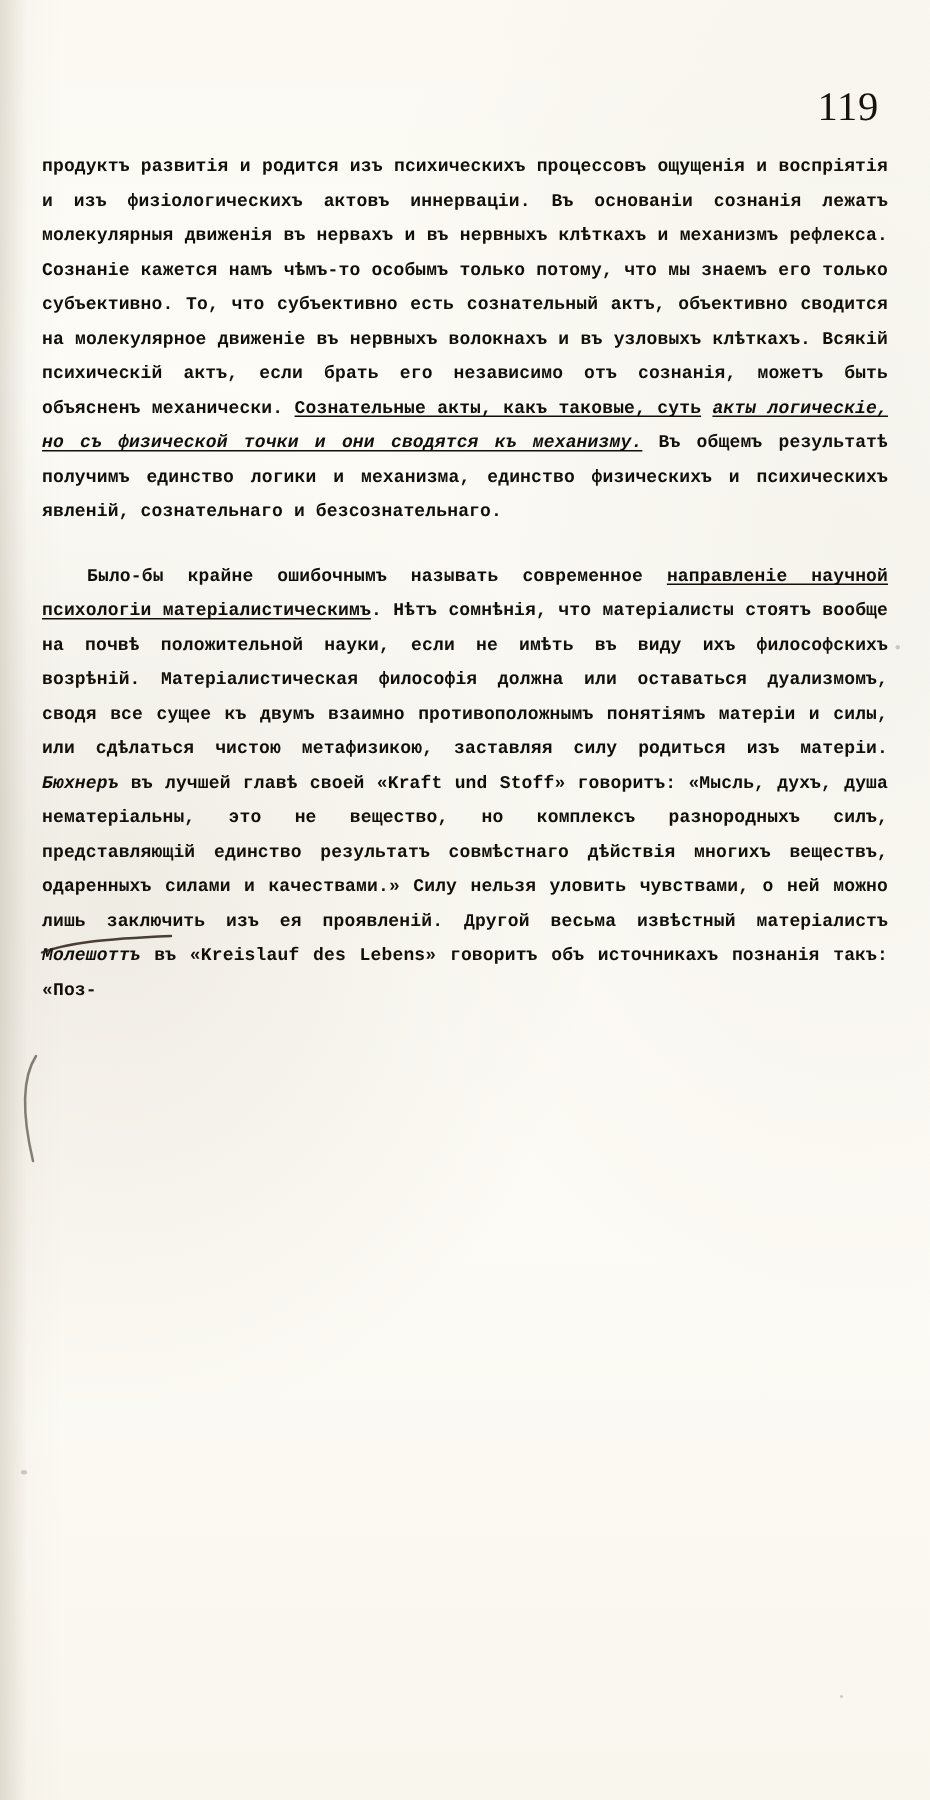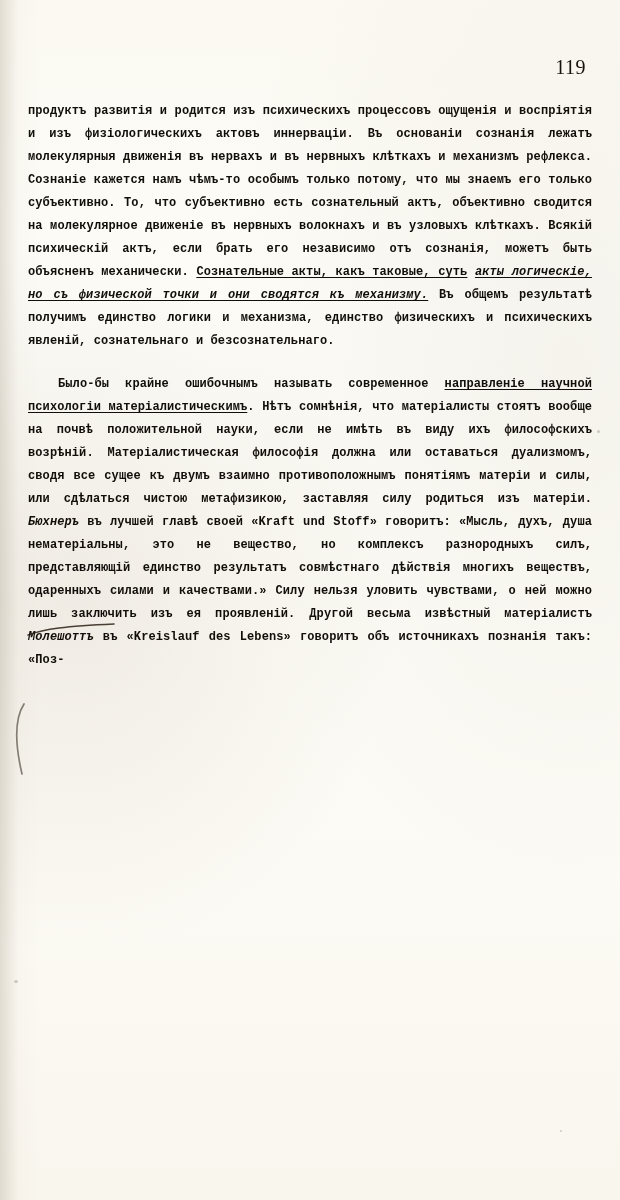--- a/index.html
+++ b/index.html
@@ -22,21 +22,21 @@
     background:
       radial-gradient(ellipse at 12% 50%, rgba(120,100,70,0.10) 0%, rgba(120,100,70,0.0) 42%),
       radial-gradient(ellipse at 92% 30%, rgba(120,100,70,0.06) 0%, rgba(120,100,70,0.0) 45%),
       linear-gradient(90deg, rgba(90,70,40,0.16) 0px, rgba(90,70,40,0.02) 18px, rgba(255,255,255,0) 42px),
       linear-gradient(180deg, #fbf9f2 0%, #fdfcf7 25%, #fcfaf4 75%, #f9f6ee 100%);
   }
   .folio {
     position: absolute;
     top: 56px;
     right: 34px;
-    font-size: 20px;
+    font-size: 27px;
     letter-spacing: 0.5px;
     color: #17120e;
   }
   .textblock {
     position: absolute;
     left: 28px;
     top: 100px;
     width: 564px;
   }
   p {

